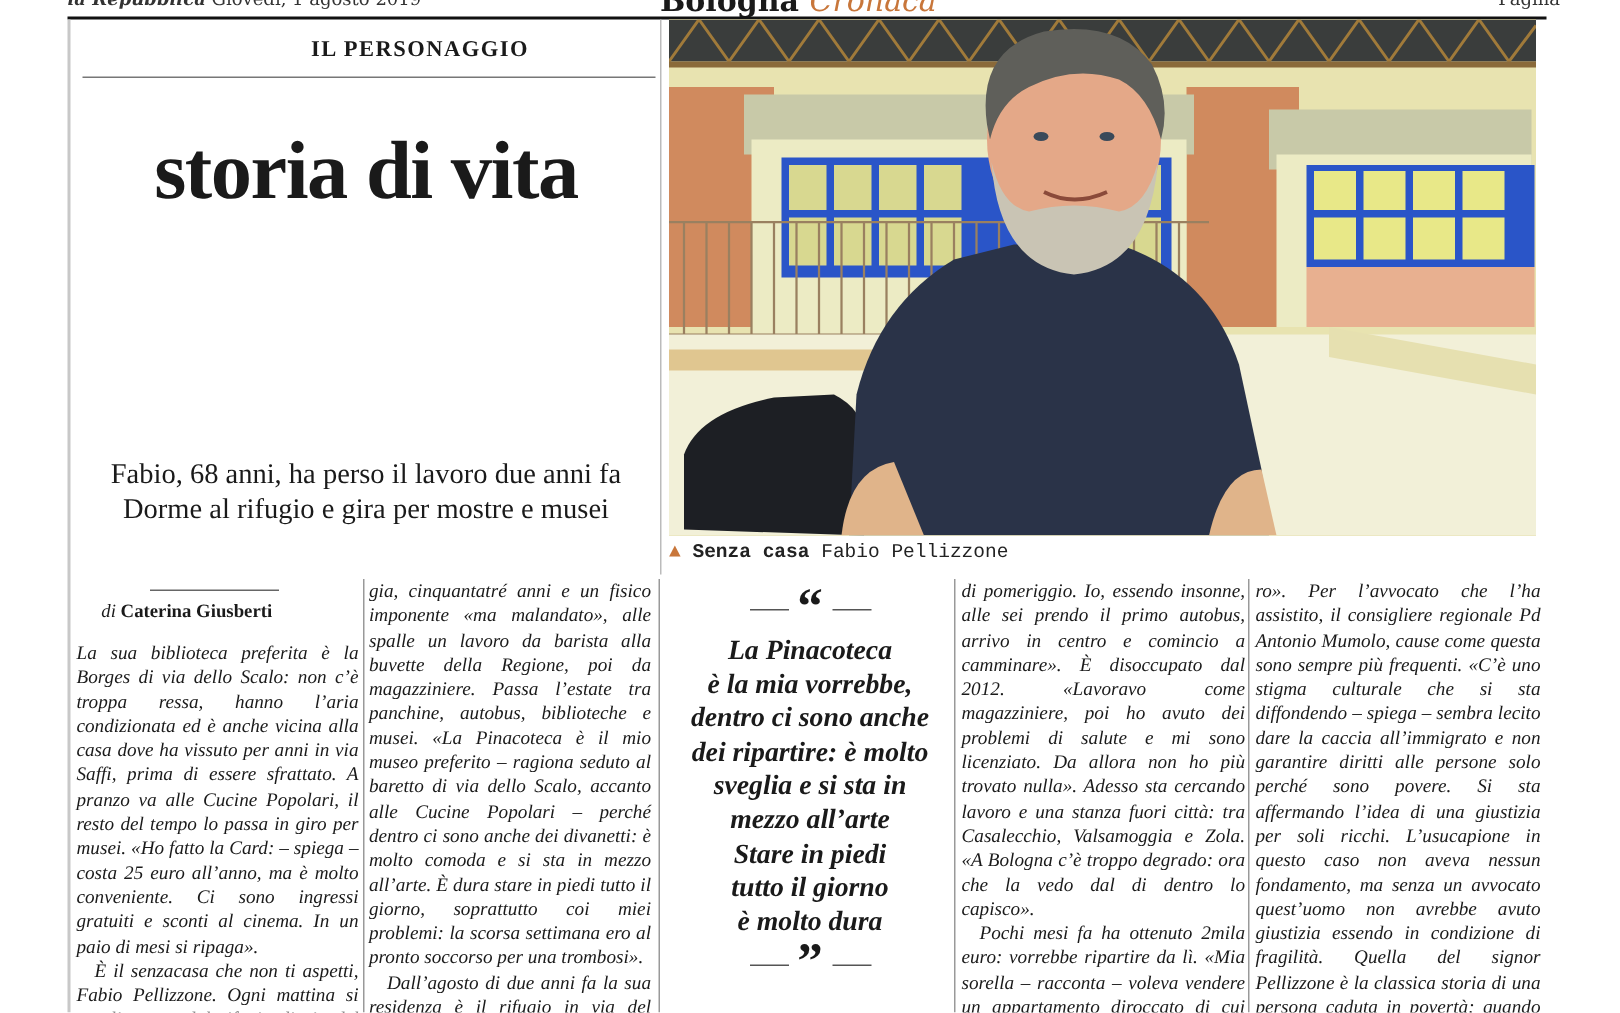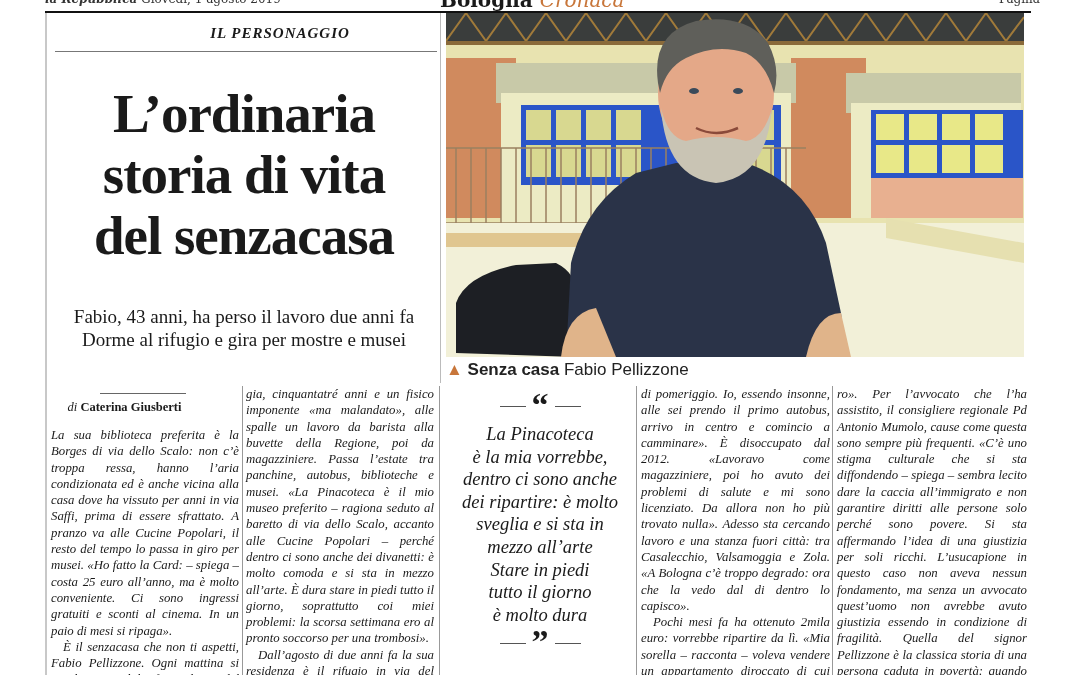--- a/index.html
+++ b/index.html
@@ -6,71 +6,69 @@
   body { width:1080px; height:675px; overflow:hidden; position:relative; font-family:"DejaVu Serif", serif; color:#1a1a1a; }
   .masthead { position:absolute; left:0; top:-8px; width:1080px; height:18px; }
   .mh-left { position:absolute; left:45px; top:0; font-size:12px; color:#333; white-space:nowrap; }
   .mh-left b { font-weight:bold; font-style:italic; }
   .mh-center { position:absolute; left:440px; top:-4px; font-size:20px; font-weight:bold; white-space:nowrap; }
   .mh-center span.section { color:#c8763a; font-style:italic; font-weight:normal; }
   .mh-right { position:absolute; right:40px; top:0; font-size:12px; color:#333; }
   .top-rule { position:absolute; left:45px; top:11px; width:986px; height:2px; background:#111; }
 
   .left-col { position:absolute; left:45px; top:13px; width:394px; height:662px; border-left:2px solid #c8c8c8; }
-  .kicker { position:absolute; left:0; top:12px; width:466px; text-align:center; font-family:"Liberation Serif", serif; font-weight:bold; font-size:15px; letter-spacing:1px;font-style:italic; }
+  .kicker { position:absolute; left:0; top:12px; width:466px; text-align:center; font-family:"Liberation Serif", serif; font-weight:bold; font-size:15px; letter-spacing:1px; }
   .kicker-rule { position:absolute; left:8px; top:38px; width:382px; height:1px; background:#777; }
   .headline { position:absolute; left:0; top:70px; width:394px; text-align:center; font-family:"Liberation Serif", serif; font-weight:bold; font-size:55px; line-height:61px; letter-spacing:-1px; }
   .subhead { position:absolute; left:0; top:292px; width:394px; text-align:center; font-family:"Liberation Serif", serif; font-size:19px; line-height:23px; }
   .vrule-mid { position:absolute; left:440px; top:13px; width:1px; height:370px; background:#bbb; }
 
   .photo { position:absolute; left:446px; top:13px; width:578px; height:344px; overflow:hidden; background:#d9d08a; }
-  .caption { position:absolute; left:446px; top:360px; font-family:Liberation Sans, sans-serif; font-size:17px; color:#222; white-space:nowrap; }
+  .caption { position:absolute; left:446px; top:360px; font-family:Liberation Mono, monospace; font-size:13px; color:#222; white-space:nowrap; }
   .caption .tri { color:#c8763a; }
   .caption b { font-weight:bold; }
 
   .byline-rule { position:absolute; left:100px; top:393px; width:86px; height:1px; background:#666; }
   .byline { position:absolute; left:27px; top:400px; width:195px; text-align:center; font-family:"Liberation Serif", serif; font-size:12.5px; font-weight:bold; }
   .byline i { font-weight:normal; }
 
   .col { position:absolute; font-family:"Liberation Serif", serif; font-size:12.8px; line-height:16.3px; text-align:justify; hyphens:manual; }
   .col p { margin:0; text-indent:0;font-style:italic; }
   .col p.ind { text-indent:12px; }
   .c1 { left:51px; top:427px; width:188px; }
   .c2 { left:246px; top:386px; width:188px; }
   .c4 { left:641px; top:386px; width:189px; }
   .c5 { left:837px; top:386px; width:190px; }
   .vsep { position:absolute; width:1px; background:#999; }
 
   .quote { position:absolute; left:446px; top:395px; width:188px; text-align:center; }
   .qmark-row { display:flex; align-items:center; justify-content:center; gap:6px; }
   .qline { width:26px; height:1px; background:#555; }
   .qmark { font-family:"Liberation Serif", serif; font-size:34px; font-weight:bold; line-height:20px; height:22px; }
-  .qtext { font-family:"Liberation Serif", serif; font-weight:normal; font-style:italic; font-size:18.5px; line-height:22.6px; margin-top:6px; }
+  .qtext { font-family:"Liberation Serif", serif; font-weight:bold; font-style:italic; font-size:18.5px; line-height:22.6px; margin-top:6px; }
   .qbottom { margin-top:6px; }
 </style>
 </head>
 <body>
 
 <div class="masthead">
   <div class="mh-left"><b>la Repubblica</b> <span>Giovedì, 1 agosto 2019</span></div>
   <div class="mh-center"><span>Bologna</span> <span class="section">Cronaca</span></div>
   <div class="mh-right">Pagina</div>
 </div>
 <div class="top-rule"></div>
 
 <div class="left-col">
   <div class="kicker">IL PERSONAGGIO</div>
   <div class="kicker-rule"></div>
   <div class="headline">
-    <div>L’ordinaria</div>
     <div>storia di vita</div>
-    <div>del senzacasa</div>
   </div>
   <div class="subhead">
-    <div>Fabio, 43 anni, ha perso il lavoro due anni fa</div>
+    <div>Fabio, 68 anni, ha perso il lavoro due anni fa</div>
     <div>Dorme al rifugio e gira per mostre e musei</div>
   </div>
 </div>
 <div class="vrule-mid"></div>
 
 <div class="photo">
   <svg width="578" height="344" viewBox="0 0 578 344">
     <rect x="0" y="0" width="578" height="344" fill="#e8e3b0"></rect>
     <rect x="0" y="0" width="578" height="28" fill="#3a3d3c"></rect>
     <g stroke="#a07a3a" stroke-width="2">

